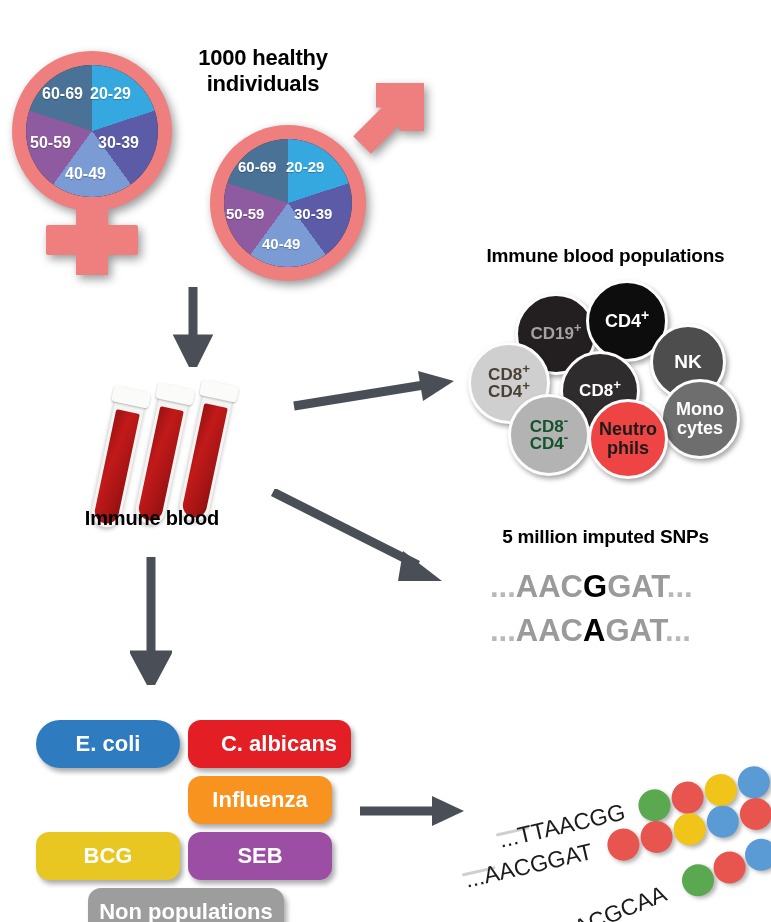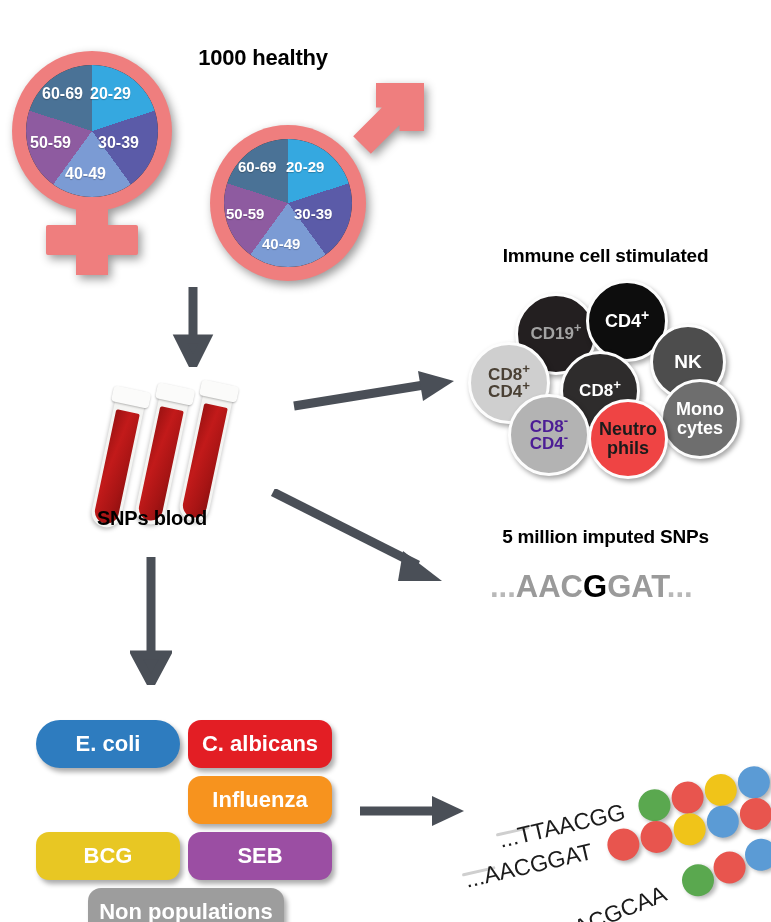--- a/index.html
+++ b/index.html
@@ -69,20 +69,21 @@
   .bead{position:absolute;border-radius:50%;
         box-shadow:2px 3px 4px rgba(0,0,0,.30);}
 </style>
 </head>
 <body>
 
 <div class="stage">
 
   <div class="abs title" id="title-cohort">
     <div>1000 healthy</div>
+    <div>individuals</div>
   </div>
 
   <div class="abs gender" id="female-symbol" style="left:8px;top:8px;width:170px;height:230px;">
     <div class="fem-stem" style="left:68px;top:140px;width:32px;height:88px;"></div>
     <div class="fem-stem" style="left:38px;top:178px;width:92px;height:30px;border-radius:2px;"></div>
     <div class="ring" style="left:4px;top:4px;width:160px;height:160px;"></div>
     <div class="pie-wrap" style="left:18px;top:18px;width:132px;height:132px;">
       <div class="pie" style="background:conic-gradient(#35a8e0 0deg 72deg,#5b5ba8 72deg 144deg,#7b9bd4 144deg 216deg,#8e5ba0 216deg 288deg,#4a7296 288deg 360deg);"></div>
     </div>
     <div class="seg-label" style="left:82px;top:38px;font-size:16px;">20-29</div>
@@ -124,21 +125,21 @@
       <div class="blood"></div>
       <div class="rim"></div>
     </div>
     <div class="tube" style="left:96px;top:0px;transform:rotate(12deg);">
       <div class="glass"></div>
       <div class="blood"></div>
       <div class="rim"></div>
     </div>
   </div>
 
-  <div class="abs title" id="label-whole-blood">SNPs blood</div>
+  <div class="abs title" id="label-whole-blood">Immune blood</div>
 
   <div class="abs arrow" style="left:292px;top:330px;">
     <svg width="165" height="50" viewBox="0 0 165 50">
       <path d="M2 37 L132 16" stroke="#4a4f57" stroke-width="9" fill="none"></path>
       <path d="M126 2 L162 12 L131 32 Z" fill="#4a4f57"></path>
     </svg>
   </div>
 
   <div class="abs arrow" style="left:270px;top:450px;">
     <svg width="180" height="100" viewBox="0 0 180 100">
@@ -146,58 +147,59 @@
       <path d="M133 62 L172 92 L128 92 Z" fill="#4a4f57"></path>
     </svg>
   </div>
 
   <div class="abs arrow" style="left:130px;top:518px;">
     <svg width="42" height="128" viewBox="0 0 42 128">
       <path d="M21 0 L21 100 M6 98 L21 126 L36 98 Z" stroke="#4a4f57" stroke-width="9" fill="#4a4f57" stroke-linejoin="miter"></path>
     </svg>
   </div>
 
-  <div class="abs title" id="title-immune">Immune cell stimulated</div>
+  <div class="abs title" id="title-immune">Immune blood populations</div>
   <div class="abs" id="immune-cells" style="left:0;top:0;width:771px;height:922px;pointer-events:none;">
       <div class="cell" style="left: 515px; top: 254px; width: 76px; height: 76px; background: rgb(35, 31, 32); color: #a3a3a3; font-size: 17px; pointer-events: auto;">
         <div>CD19<sup>+</sup></div>
       </div>
       <div class="cell" style="left: 586px; top: 241px; width: 76px; height: 76px; background: rgb(13, 13, 13); color: rgb(255, 255, 255); font-size: 18px; pointer-events: auto;">
         <div>CD4<sup>+</sup></div>
       </div>
       <div class="cell" style="left: 650px; top: 285px; width: 70px; height: 70px; background: rgb(77, 77, 77); color: rgb(255, 255, 255); font-size: 19px; pointer-events: auto;">
         <div>NK</div>
       </div>
       <div class="cell" style="left: 468px; top: 303px; width: 76px; height: 76px; background: rgb(207, 207, 207); color: rgb(74, 64, 52); font-size: 17px; pointer-events: auto;">
         <div>CD8<sup>+</sup><br>CD4<sup>+</sup></div>
       </div>
       <div class="cell" style="left: 560px; top: 312px; width: 74px; height: 74px; background: rgb(46, 44, 44); color: rgb(255, 255, 255); font-size: 17px; pointer-events: auto;">
         <div>CD8<sup>+</sup></div>
       </div>
       <div class="cell" style="left: 660px; top: 340px; width: 74px; height: 74px; background: rgb(110, 110, 110); color: rgb(255, 255, 255); font-size: 18px; pointer-events: auto;">
         <div>Mono<br>cytes</div>
       </div>
-      <div class="cell" style="left: 508px; top: 355px; width: 76px; height: 76px; background: rgb(179, 179, 179); color: #4c1d95; font-size: 17px; pointer-events: auto;">
+      <div class="cell" style="left: 508px; top: 355px; width: 76px; height: 76px; background: rgb(179, 179, 179); color: #14532d; font-size: 17px; pointer-events: auto;">
         <div>CD8<sup>-</sup><br>CD4<sup>-</sup></div>
       </div>
       <div class="cell" style="left: 588px; top: 360px; width: 74px; height: 74px; background: #ef4444; color: rgb(27, 27, 27); font-size: 18px; pointer-events: auto;">
         <div>Neutro<br>phils</div>
       </div>
     </div>
 
   <div class="abs title" id="title-snps">5 million imputed SNPs</div>
   <div class="abs" id="snp-block" style="left:490px;top:530px;width:270px;height:90px;">
       <div class="snp-row" style="left: 0px; top: 0px;"><span class="dim">...</span><span class="mid">AAC</span><span class="hot">G</span><span class="mid">GAT</span><span class="dim">...</span></div>
+      <div class="snp-row" style="left: 0px; top: 44px;"><span class="dim">...</span><span class="mid">AAC</span><span class="hot">A</span><span class="mid">GAT</span><span class="dim">...</span></div>
     </div>
 
   <div class="abs" id="stimuli-group" style="left:0;top:0;width:771px;height:922px;pointer-events:none;">
       <div class="stim" style="left: 36px; top: 681px; width: 144px; height: 48px; background: rgb(46, 124, 191); pointer-events: auto; border-radius: 24px;">
         <span>E. coli</span>
       </div>
-      <div class="stim" style="left: 188px; top: 681px; width: 144px; height: 48px; background: rgb(227, 30, 36); pointer-events: auto;">
+      <div class="stim" style="left: 188px; top: 681px; width: 144px; height: 48px; background: rgb(227, 30, 36); pointer-events: auto; padding-left: 19px;">
         <span>C. albicans</span>
       </div>
       <div class="stim" style="left: 188px; top: 737px; width: 144px; height: 48px; background: rgb(247, 147, 30); pointer-events: auto;">
         <span>Influenza</span>
       </div>
       <div class="stim" style="left: 36px; top: 793px; width: 144px; height: 48px; background: rgb(232, 199, 35); pointer-events: auto;">
         <span>BCG</span>
       </div>
       <div class="stim" style="left: 188px; top: 793px; width: 144px; height: 48px; background: rgb(155, 78, 163); pointer-events: auto;">
         <span>SEB</span>

